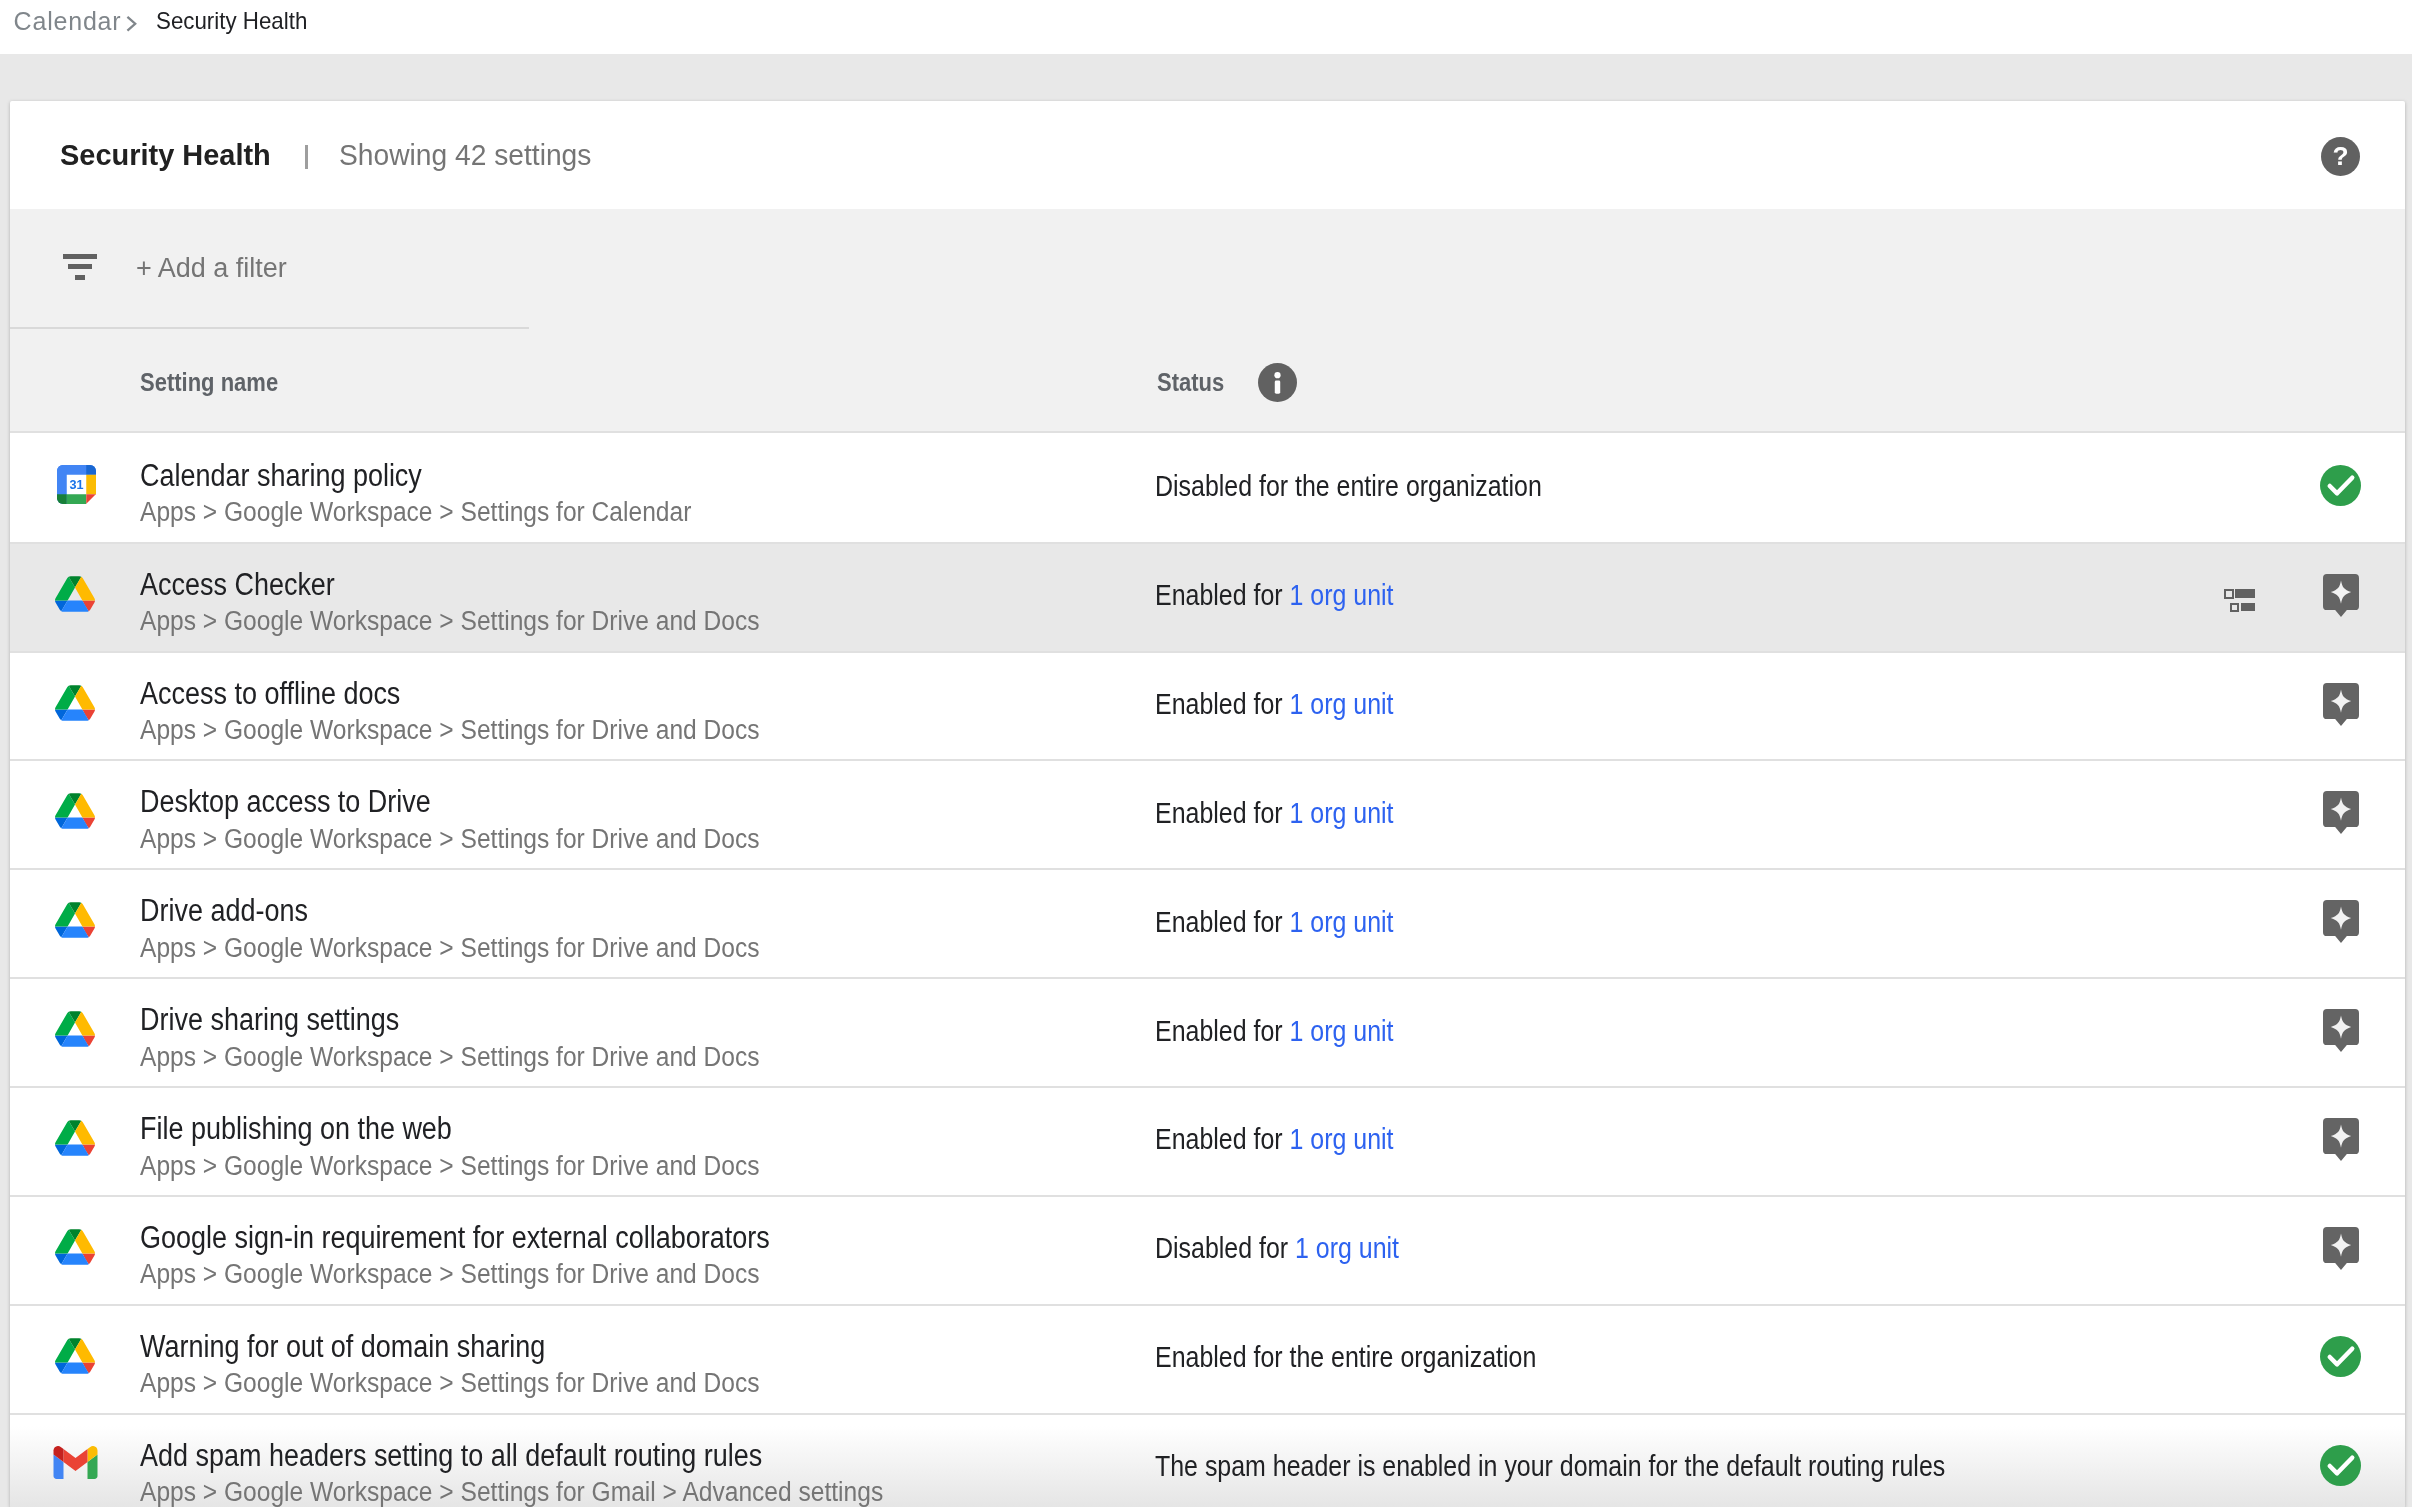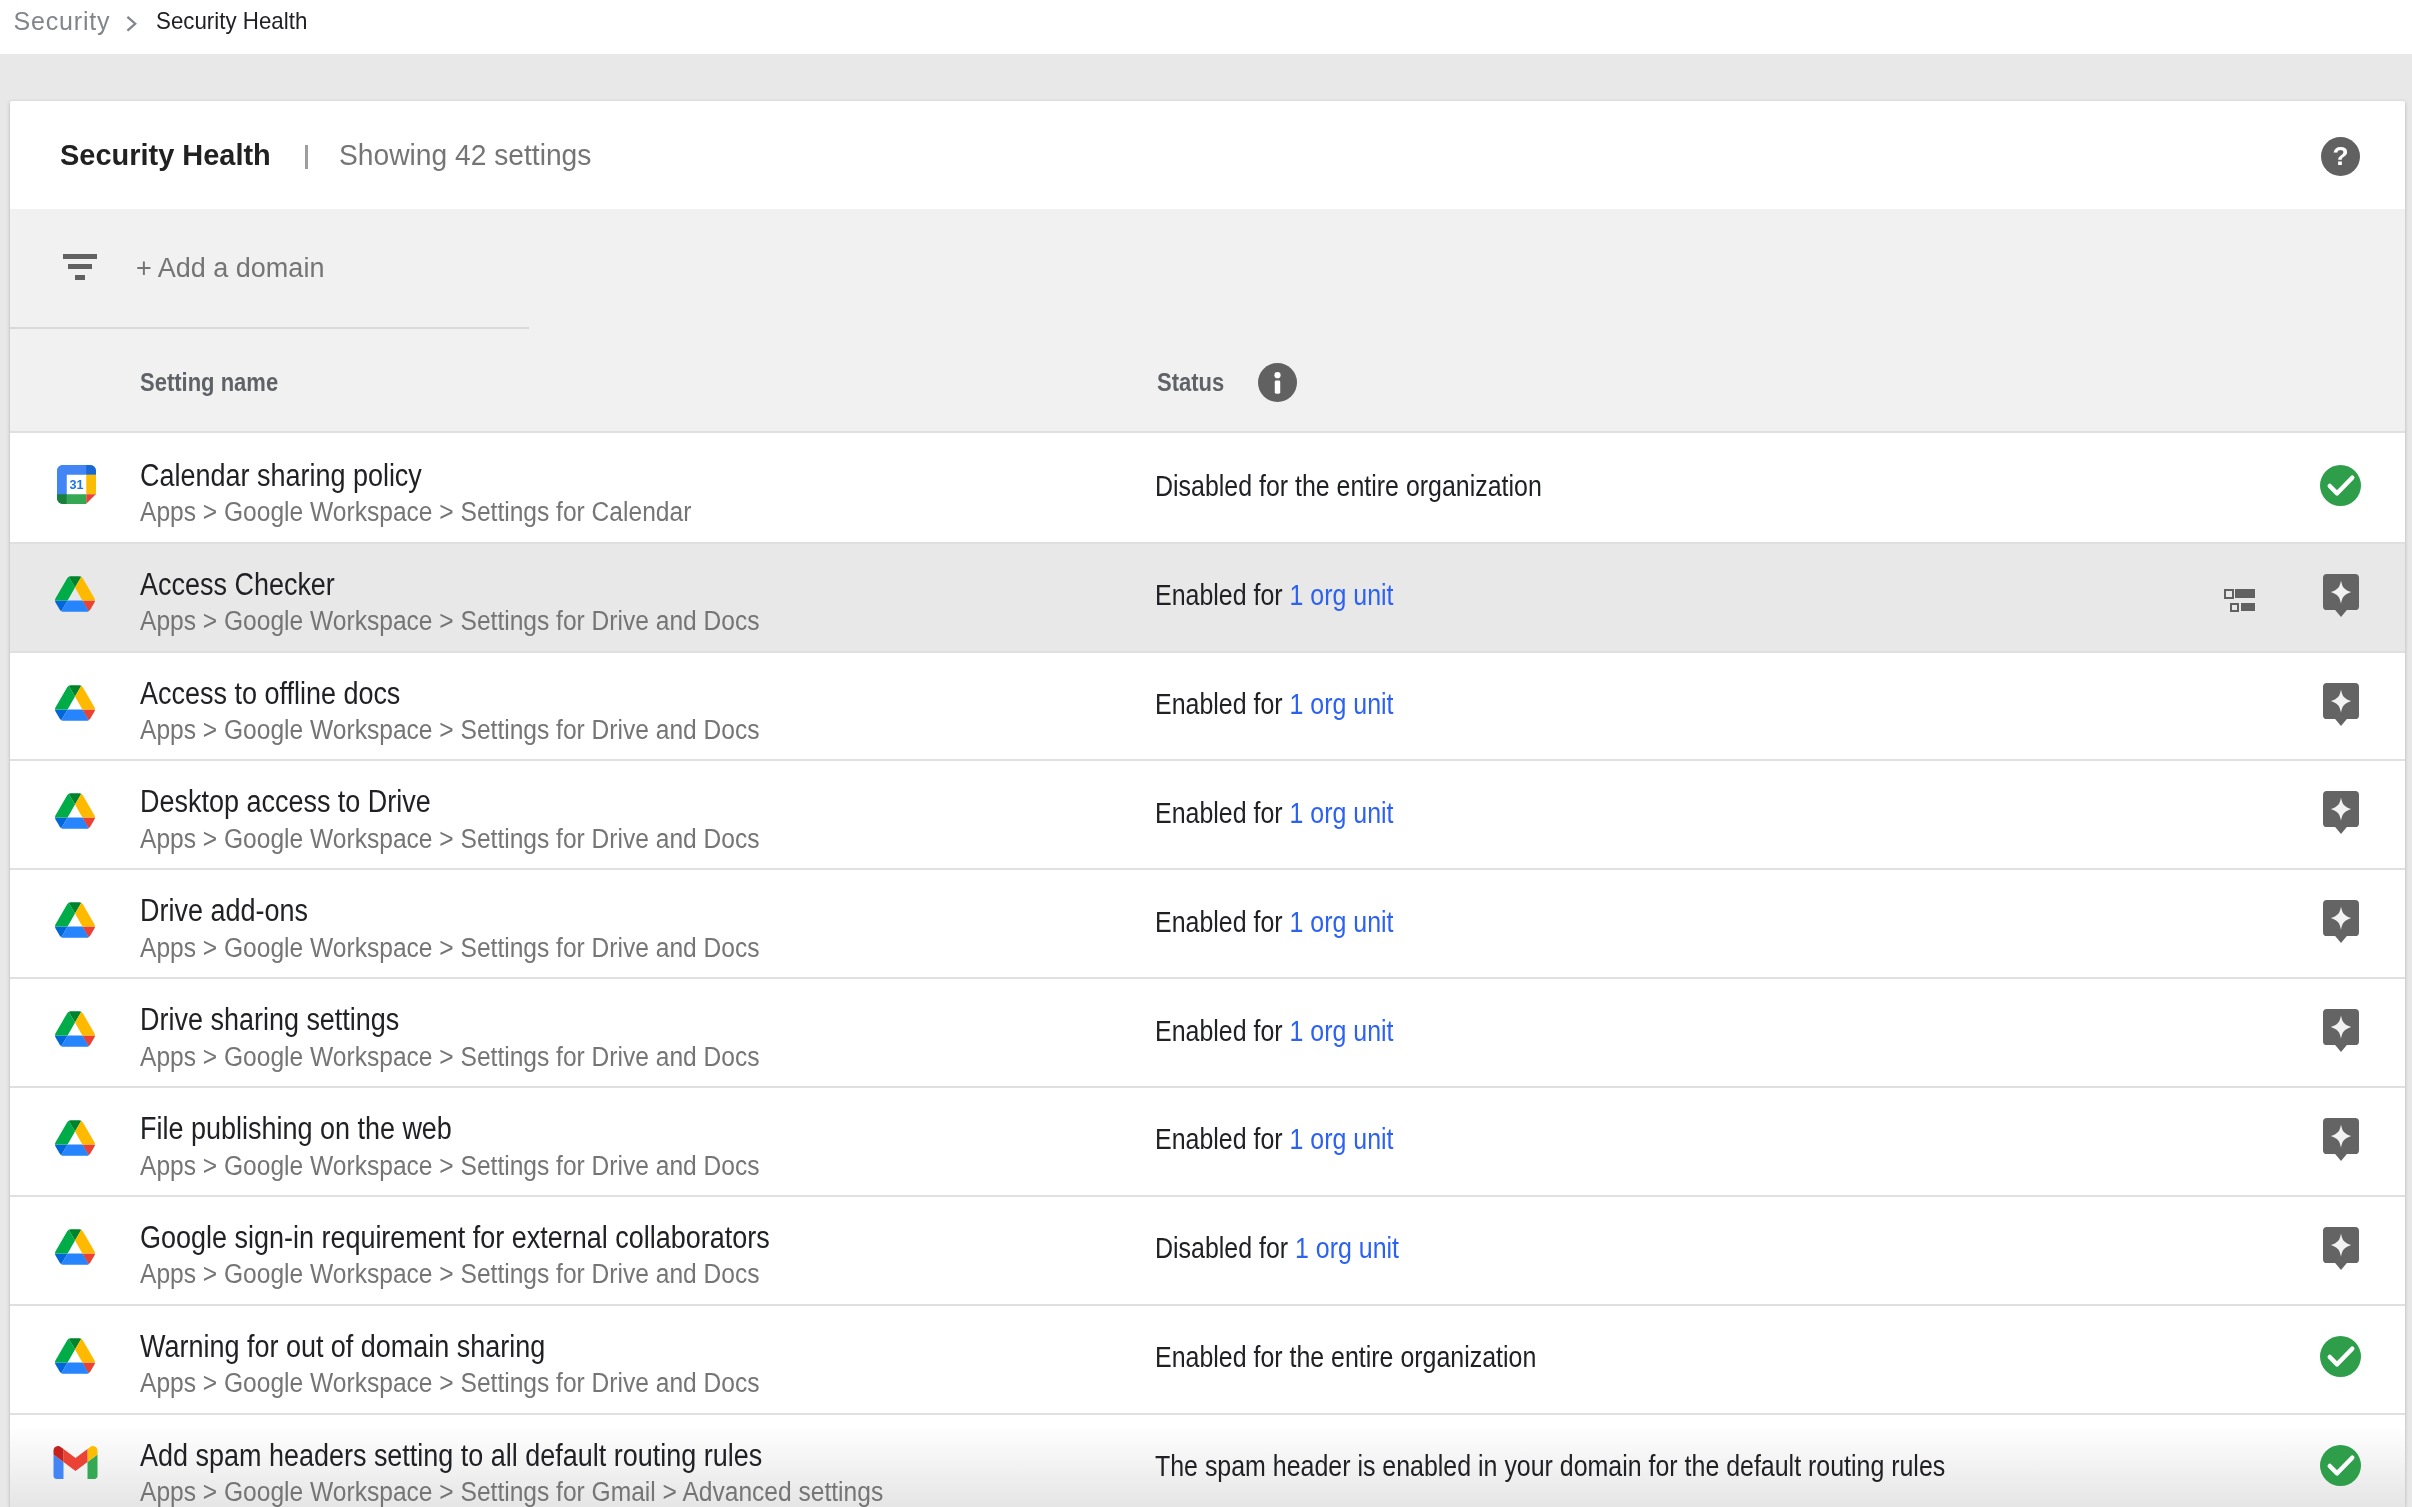--- a/index.html
+++ b/index.html
@@ -14,40 +14,40 @@
 .hdr { position:absolute; top:369px; font-size:25px; font-weight:bold; color:#5f6368; line-height:27px; transform:scaleX(0.88); transform-origin:0 0; }
 .t1 { position:absolute; left:140px; font-size:31px; line-height:33px; color:#202124; transform:scaleX(0.87); transform-origin:0 0; white-space:nowrap; }
 .t2 { position:absolute; left:140px; font-size:27px; line-height:29px; color:#757575; transform:scaleX(0.91); transform-origin:0 0; white-space:nowrap; }
 .st { position:absolute; left:1155px; font-size:29px; line-height:31px; color:#202124; transform:scaleX(0.86); transform-origin:0 0; white-space:nowrap; }
 .lnk { color:#2d62f0; }
 .sqh { position:absolute; width:9.7px; height:9.7px; border:2.9px solid #616161; background:transparent; }
 .sqb { position:absolute; height:8.7px; background:#616161; }
 </style></head>
 <body>
 <div id="topbar"></div>
-<span class="bc" style="left:13.6px;color:#80868b;font-size:25px;letter-spacing:0.8px">Security</span>
+<span class="bc" style="left:13.6px;color:#80868b;font-size:25px;letter-spacing:0.8px">Calendar</span>
 <svg class="abs" style="left:125px;top:14.6px" width="12.6" height="17.5" viewBox="0 0 13 18">
     <path d="M2.5 2 L10.5 9 L2.5 16" stroke="#80868b" stroke-width="2.4" fill="none"></path>
   </svg>
 <span class="bc nrw" style="left:156px;color:#202124">Security Health</span>
 <div id="card"></div>
 <div id="title">Security Health</div>
 <div class="abs" style="left:305px;top:145px;width:2.9px;height:24px;background:#9e9e9e"></div>
 <div id="showing">Showing 42 settings</div>
 <div class="abs" style="left:2321px;top:137px"><svg width="39" height="39" viewBox="0 0 40 40">
       <circle cx="20" cy="20" r="20" fill="#616161"></circle>
       <text x="20" y="29" font-size="27" font-weight="bold" fill="#fff" text-anchor="middle" font-family="'Liberation Sans',sans-serif">?</text>
     </svg></div>
 <div class="abs" style="left:9.7px;top:209px;width:2395px;height:223px;background:#f1f1f1"></div>
 <div class="abs" style="left:9.7px;top:327px;width:519px;height:1.9px;background:#d9d9d9"></div>
 <div class="abs" style="left:9.7px;top:431px;width:2395px;height:1.9px;background:#e0e0e0"></div>
 <div class="abs" style="left:63px;top:254px;width:34px;height:4.9px;background:#616161"></div>
 <div class="abs" style="left:68px;top:264px;width:24px;height:4.9px;background:#616161"></div>
 <div class="abs" style="left:75px;top:275px;width:9.7px;height:4.9px;background:#616161"></div>
-<div id="addfilter">+ Add a domain</div>
+<div id="addfilter">+ Add a filter</div>
 <div class="hdr" style="left:140px">Setting name</div>
 <div class="hdr" style="left:1157px">Status</div>
 <div class="abs" style="left:1258px;top:363px"><svg width="39" height="39" viewBox="0 0 40 40">
       <circle cx="20" cy="20" r="20" fill="#616161"></circle>
       <circle cx="20" cy="12.5" r="3.2" fill="#fff"></circle>
       <rect x="17.2" y="18" width="5.6" height="13.5" rx="1.5" fill="#fff"></rect>
     </svg></div>
 <div class="abs" style="left:9.7px;top:1426px;width:2395px;height:82px;background:linear-gradient(rgba(232,232,232,0),rgba(226,226,226,0.9));z-index:0"></div>
 <div class="abs" style="left:57px;top:465px"><svg width="39" height="39" viewBox="0 0 40 40">
 <defs>

